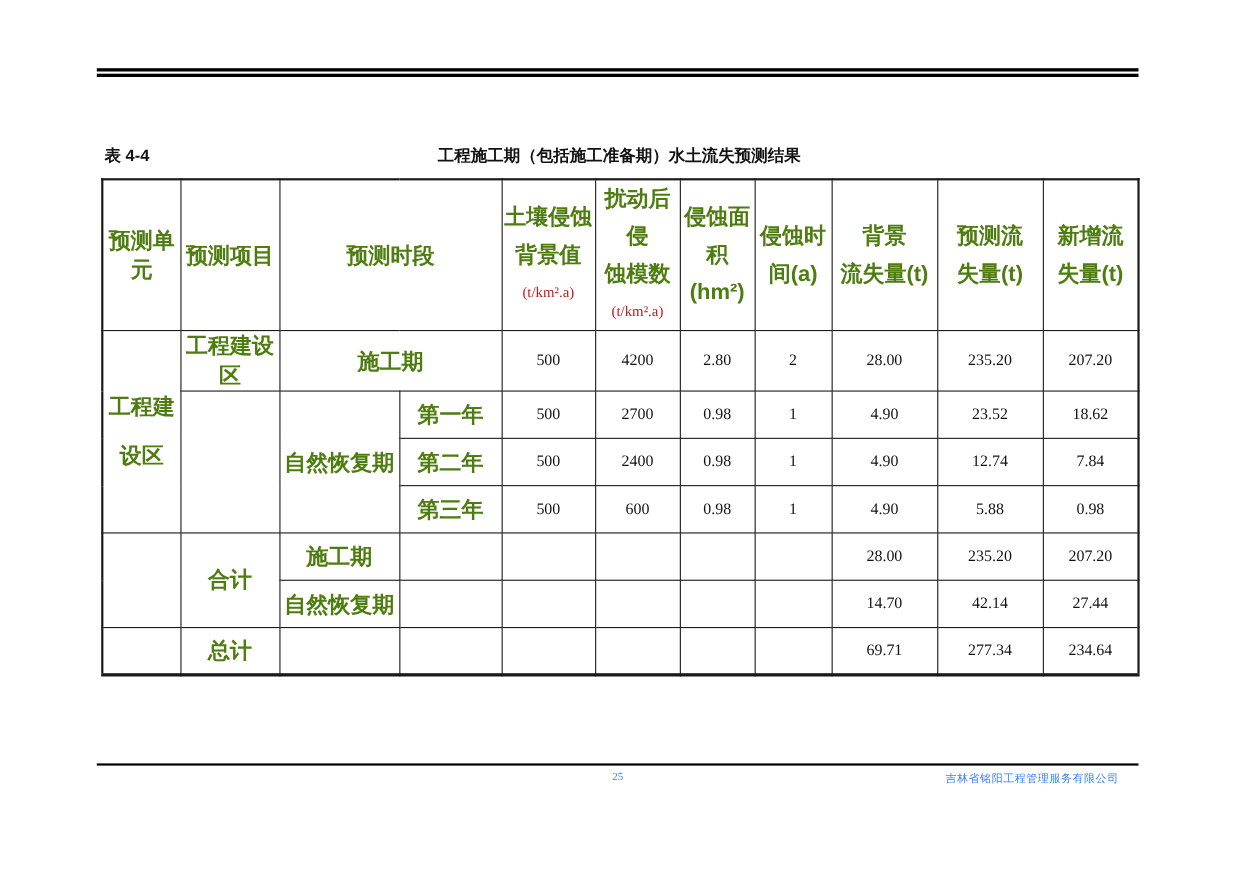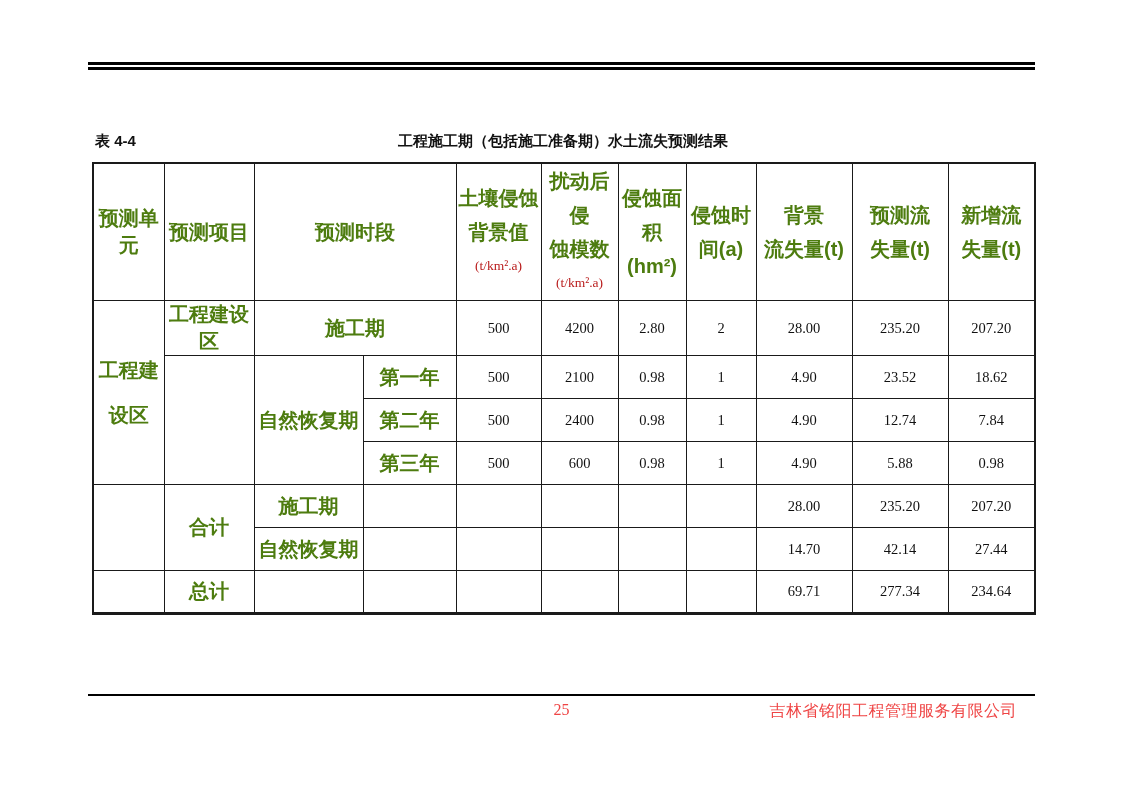--- a/index.html
+++ b/index.html
@@ -73,21 +73,21 @@
   }
   td.unit-cell { line-height:45px; padding:0 5px; }
 
   
   .footer-rule {
     position:absolute; top:694px; left:88px; width:947px;
     height:1.5px; background:#000;
   }
   .footer-row {
     position:absolute; top:701px; left:88px; width:947px; height:16px;
-    font-size:16px; color:#ef4444;
+    font-size:10px; color:#3b82f6;
     font-family:"Liberation Serif", serif;
   }
   .footer-page { position:absolute; left:0; width:100%; text-align:center; }
   .footer-company { position:absolute; right:18px; top:0; letter-spacing:0.5px; }
 </style>
 </head>
 <body>
 
 <div class="page">
 
@@ -161,21 +161,21 @@
       <td class="num">28.00</td>
       <td class="num">235.20</td>
       <td class="num">207.20</td>
     </tr>
 
     <tr class="data">
       <td rowspan="3"></td>
       <td class="cn" rowspan="3">自然恢复期</td>
       <td class="cn">第一年</td>
       <td class="num">500</td>
-      <td class="num">2100</td>
+      <td class="num">2700</td>
       <td class="num">0.98</td>
       <td class="num">1</td>
       <td class="num">4.90</td>
       <td class="num">23.52</td>
       <td class="num">18.62</td>
     </tr>
 
     <tr class="data">
       <td class="cn">第二年</td>
       <td class="num">500</td>

